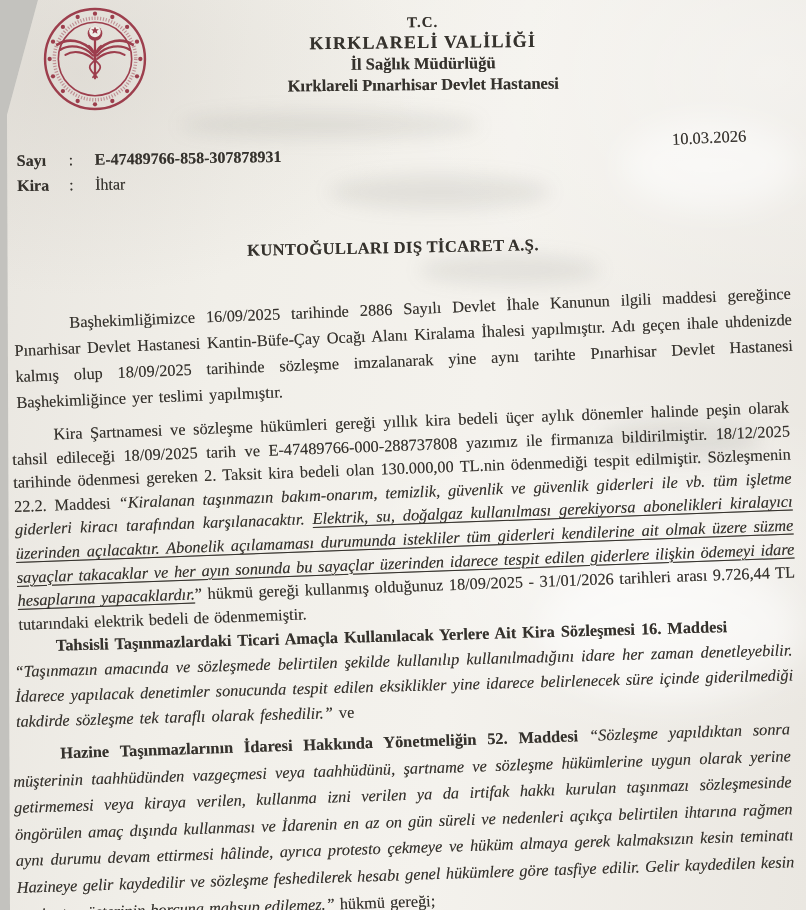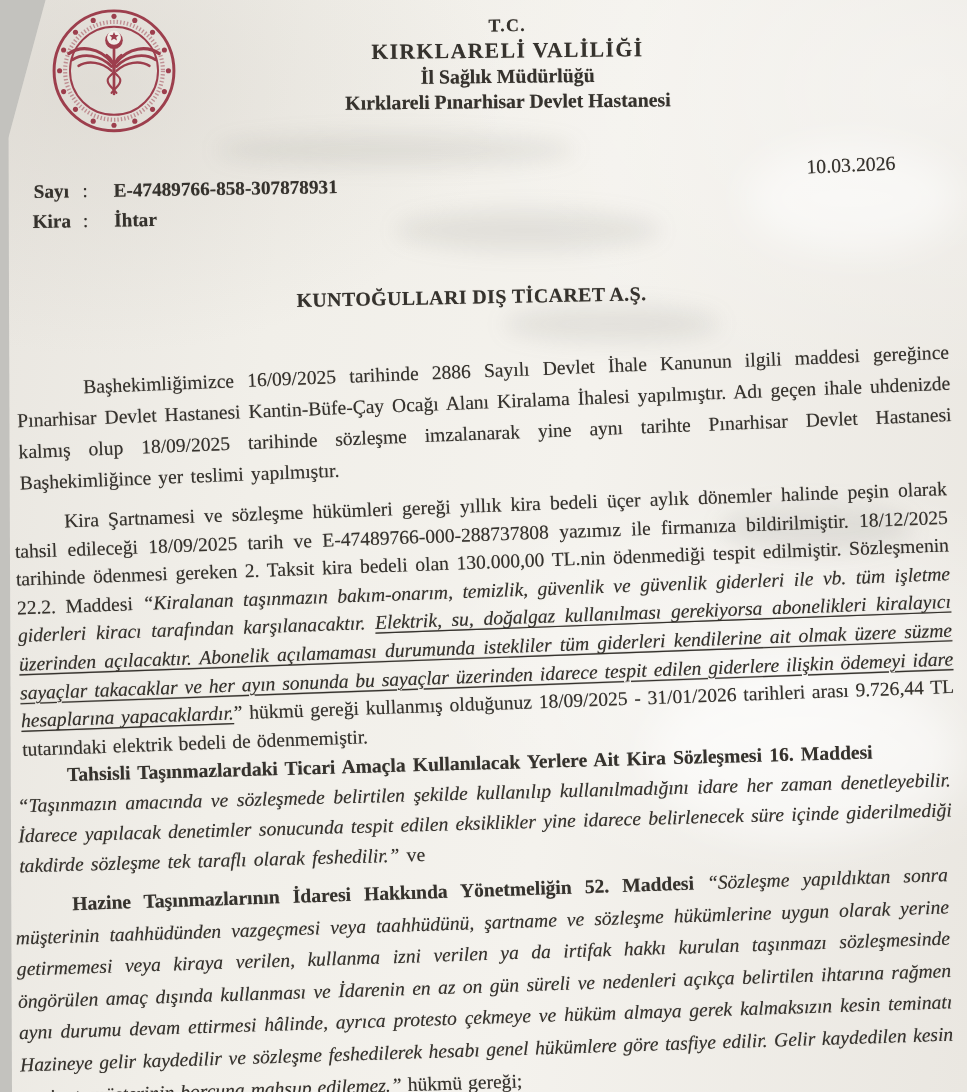--- a/index.html
+++ b/index.html
@@ -34,24 +34,24 @@
   
   .emblem { position: absolute; left: 42px; top: 6px; width: 106px; height: 106px; opacity: .88; }
   .letterhead { position: absolute; left: 120px; right: 80px; top: 14px; text-align: center; transform: rotate(-.6deg); }
   .lh1 { font-size: 15px; font-weight: 600; letter-spacing: 1px; }
   .lh2 { font-size: 18px; font-weight: 700; letter-spacing: 1.2px; margin-top: 1px; }
   .lh3 { font-size: 16.5px; font-weight: 600; margin-top: 1px; }
   .lh4 { font-size: 16.5px; font-weight: 600; margin-top: 1px; }
   .date { position: absolute; top: 128px; right: 60px; font-size: 16.5px; transform: rotate(-2.6deg); }
   .meta { position: absolute; left: 17px; top: 150px; font-size: 16px; transform: rotate(-.9deg); }
   .meta-row { display: flex; margin-bottom: 7px; }
-  .meta-label { font-weight: 700; width: 52px; text-align: center; }
+  .meta-label { font-weight: 700; width: 52px; }
   .meta-colon { width: 26px; text-align: left; }
   .meta-value { font-weight: 600; }
-  .meta-value.plain { font-weight: 700; }
+  .meta-value.plain { font-weight: 400; }
   .addressee {
     position: absolute; left: 0; right: 20px; top: 238px; text-align: center;
     font-weight: 700; font-size: 16.5px; letter-spacing: .4px; transform: rotate(-1.1deg);
   }
   
   .para {
     position: absolute; left: 15px; width: 778px;
     font-size: 16.3px; text-align: justify;
     transform-origin: left center;
   }

